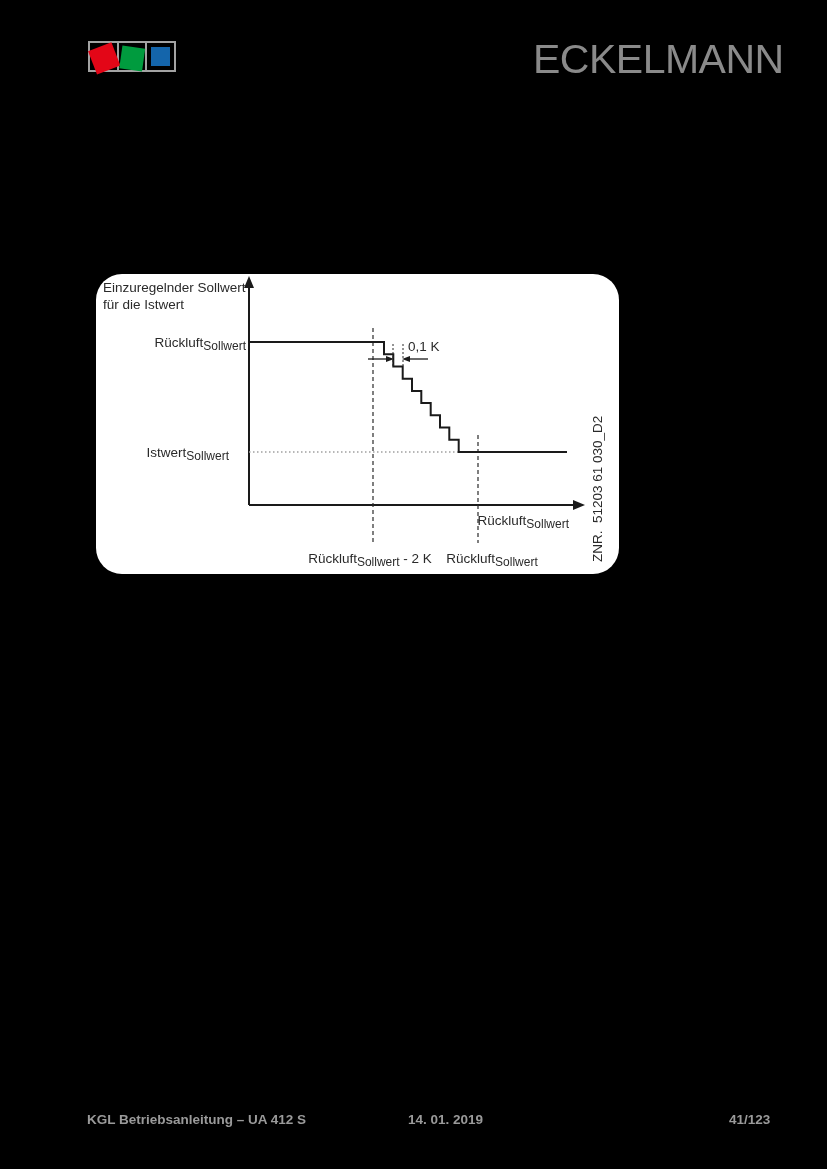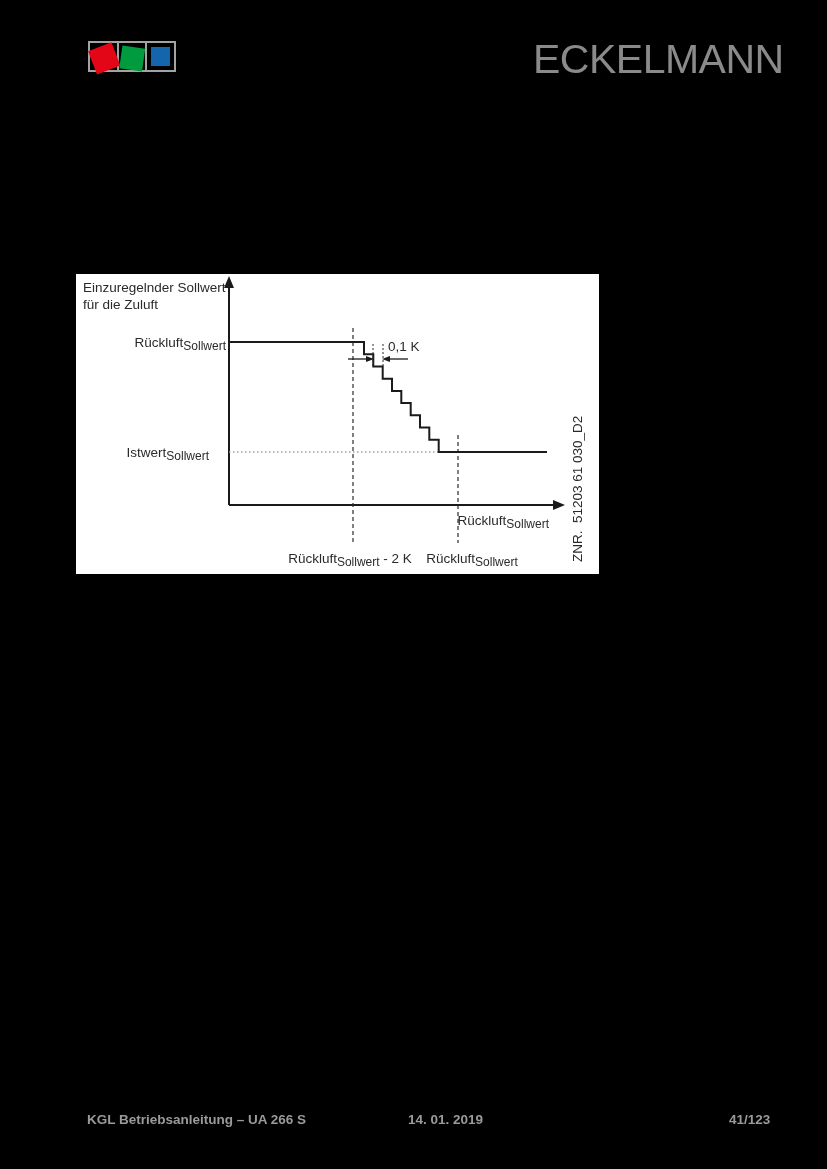--- a/index.html
+++ b/index.html
@@ -11,21 +11,21 @@
               border:2px solid #a3a3a3;box-sizing:border-box;display:flex;}
   .logo-cell{flex:1;display:flex;align-items:center;justify-content:center;overflow:visible;}
   .logo-cell + .logo-cell{border-left:2px solid #a3a3a3;}
   .sq-red{width:25px;height:25px;transform:rotate(-21deg) translate(0px,2px);}
   .sq-green{width:23px;height:23px;transform:rotate(8deg) translate(0px,2px);}
   .sq-blue{width:19px;height:19px;}
   .brand{position:absolute;left:517px;top:36px;font-size:41px;letter-spacing:-0.5px;
          color:#8a8a8a;font-weight:400;white-space:nowrap;}
 
   
-  .figure{position:absolute;left:60px;top:274px;width:523px;height:300px;background:#ffffff;}
+  .figure{position:absolute;left:80px;top:274px;width:523px;height:300px;background:#ffffff;border-radius:26px;}
   .figure svg{position:absolute;left:0;top:0;}
   .fig-label{position:absolute;color:#2a2a2a;font-size:13.5px;white-space:nowrap;line-height:17px;}
   .fig-label .sub{font-size:12px;vertical-align:-3px;}
   .lbl-title{left:7px;top:5px;}
   .lbl-ruck-y{right:373px;top:60px;}
   .lbl-zuluft-y{right:390px;top:170px;}
   .lbl-xaxis{right:50px;top:238px;}
   .lbl-step{left:312px;top:64px;}
   .lbl-mark-left{left:274px;top:276px;transform:translateX(-50%);}
   .lbl-mark-right{left:396px;top:276px;transform:translateX(-50%);}
@@ -76,21 +76,21 @@
       <line x1="297" y1="70" x2="297" y2="93" stroke="#2a2a2a" stroke-width="1" stroke-dasharray="2 2"></line>
       <line x1="307" y1="70" x2="307" y2="93" stroke="#2a2a2a" stroke-width="1" stroke-dasharray="2 2"></line>
       <line x1="272" y1="85" x2="292" y2="85" stroke="#1a1a1a" stroke-width="1.3"></line>
       <polygon points="298,85 290,82 290,88" fill="#1a1a1a"></polygon>
       <line x1="332" y1="85" x2="312" y2="85" stroke="#1a1a1a" stroke-width="1.3"></line>
       <polygon points="306,85 314,82 314,88" fill="#1a1a1a"></polygon>
     </svg>
 
     <div class="fig-label lbl-title">
       <span>Einzuregelnder Sollwert</span><br>
-      <span>für die Zuluft</span>
+      <span>für die Istwert</span>
     </div>
 
     <div class="fig-label lbl-ruck-y">
       <span>Rückluft</span><span class="sub">Sollwert</span>
     </div>
 
     <div class="fig-label lbl-zuluft-y">
       <span>Istwert</span><span class="sub">Sollwert</span>
     </div>
 
@@ -104,17 +104,17 @@
       <span>Rückluft</span><span class="sub">Sollwert</span><span> - 2 K</span>
     </div>
 
     <div class="fig-label lbl-mark-right">
       <span>Rückluft</span><span class="sub">Sollwert</span>
     </div>
 
     <div class="lbl-znr">ZNR.  51203 61 030_D2</div>
   </div>
 
-  <div class="footer-text f-left">KGL Betriebsanleitung – UA 266 S</div>
+  <div class="footer-text f-left">KGL Betriebsanleitung – UA 412 S</div>
   <div class="footer-text f-date">14. 01. 2019</div>
   <div class="footer-text f-page">41/123</div>
 
 </div>
 
 </body></html>

